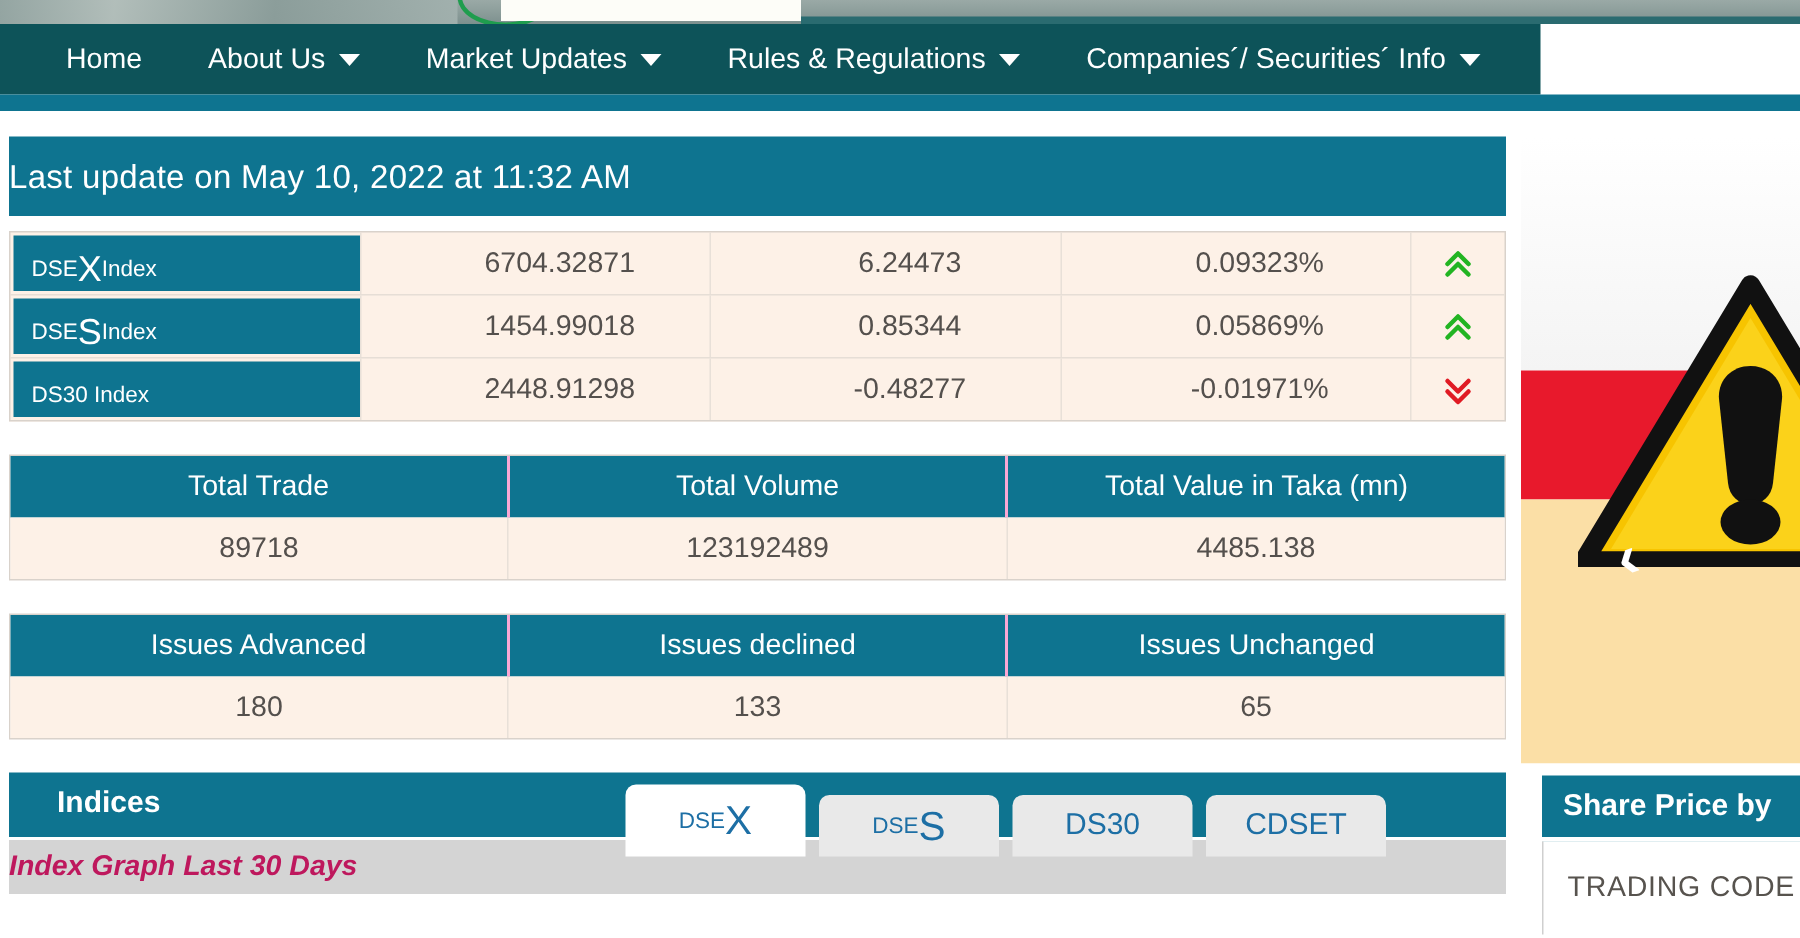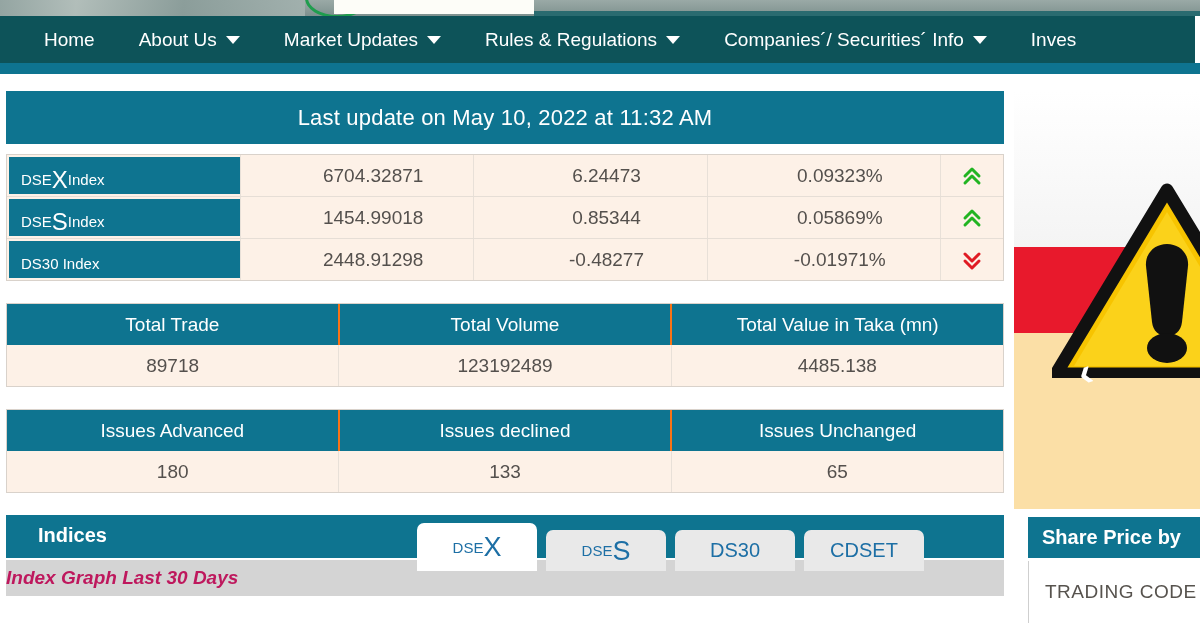--- a/index.html
+++ b/index.html
@@ -46,21 +46,21 @@
     left: 0; top: 0;
     width: 305px; height: 16px;
     background: linear-gradient(95deg,#94a5a2,#b3bfbb 25%,#8b9d9a 60%,#a2b1ae 100%);
     opacity: .95;
   }
 
   
   .navbar {
     position: absolute;
     top: 16px; left: 0;
-    width: 1195px;
+    width: 1027px;
     height: 47px;
     background: #0d5359;
     display: flex;
     align-items: center;
     white-space: nowrap;
     overflow: hidden;
   }
   .nav-item {
     display: flex;
     align-items: center;
@@ -101,21 +101,20 @@
   }
 
   
   .lastupdate {
     height: 53px;
     background: #0e7490;
     color: #ffffff;
     font-size: 22px;
     display: flex;
     align-items: center;
-    justify-content: center;
     letter-spacing: .2px;
   }
 
   
   .index-table {
     margin-top: 10px;
     border: 1px solid #d9d2cb;
     background: #fdf1e7;
   }
   .index-row {
@@ -167,21 +166,21 @@
     height: 41px;
     background: #0e7490;
   }
   .stat-head div {
     flex: 1;
     color: #ffffff;
     font-size: 19px;
     display: flex;
     align-items: center;
     justify-content: center;
-    border-right: 2px solid #f97316;
+    border-right: 2px solid #f9a8d4;
     box-sizing: border-box;
   }
   .stat-head div:last-child { border-right: none; }
   .stat-body {
     display: flex;
     height: 41px;
     background: #fdf1e7;
   }
   .stat-body div {
     flex: 1;

